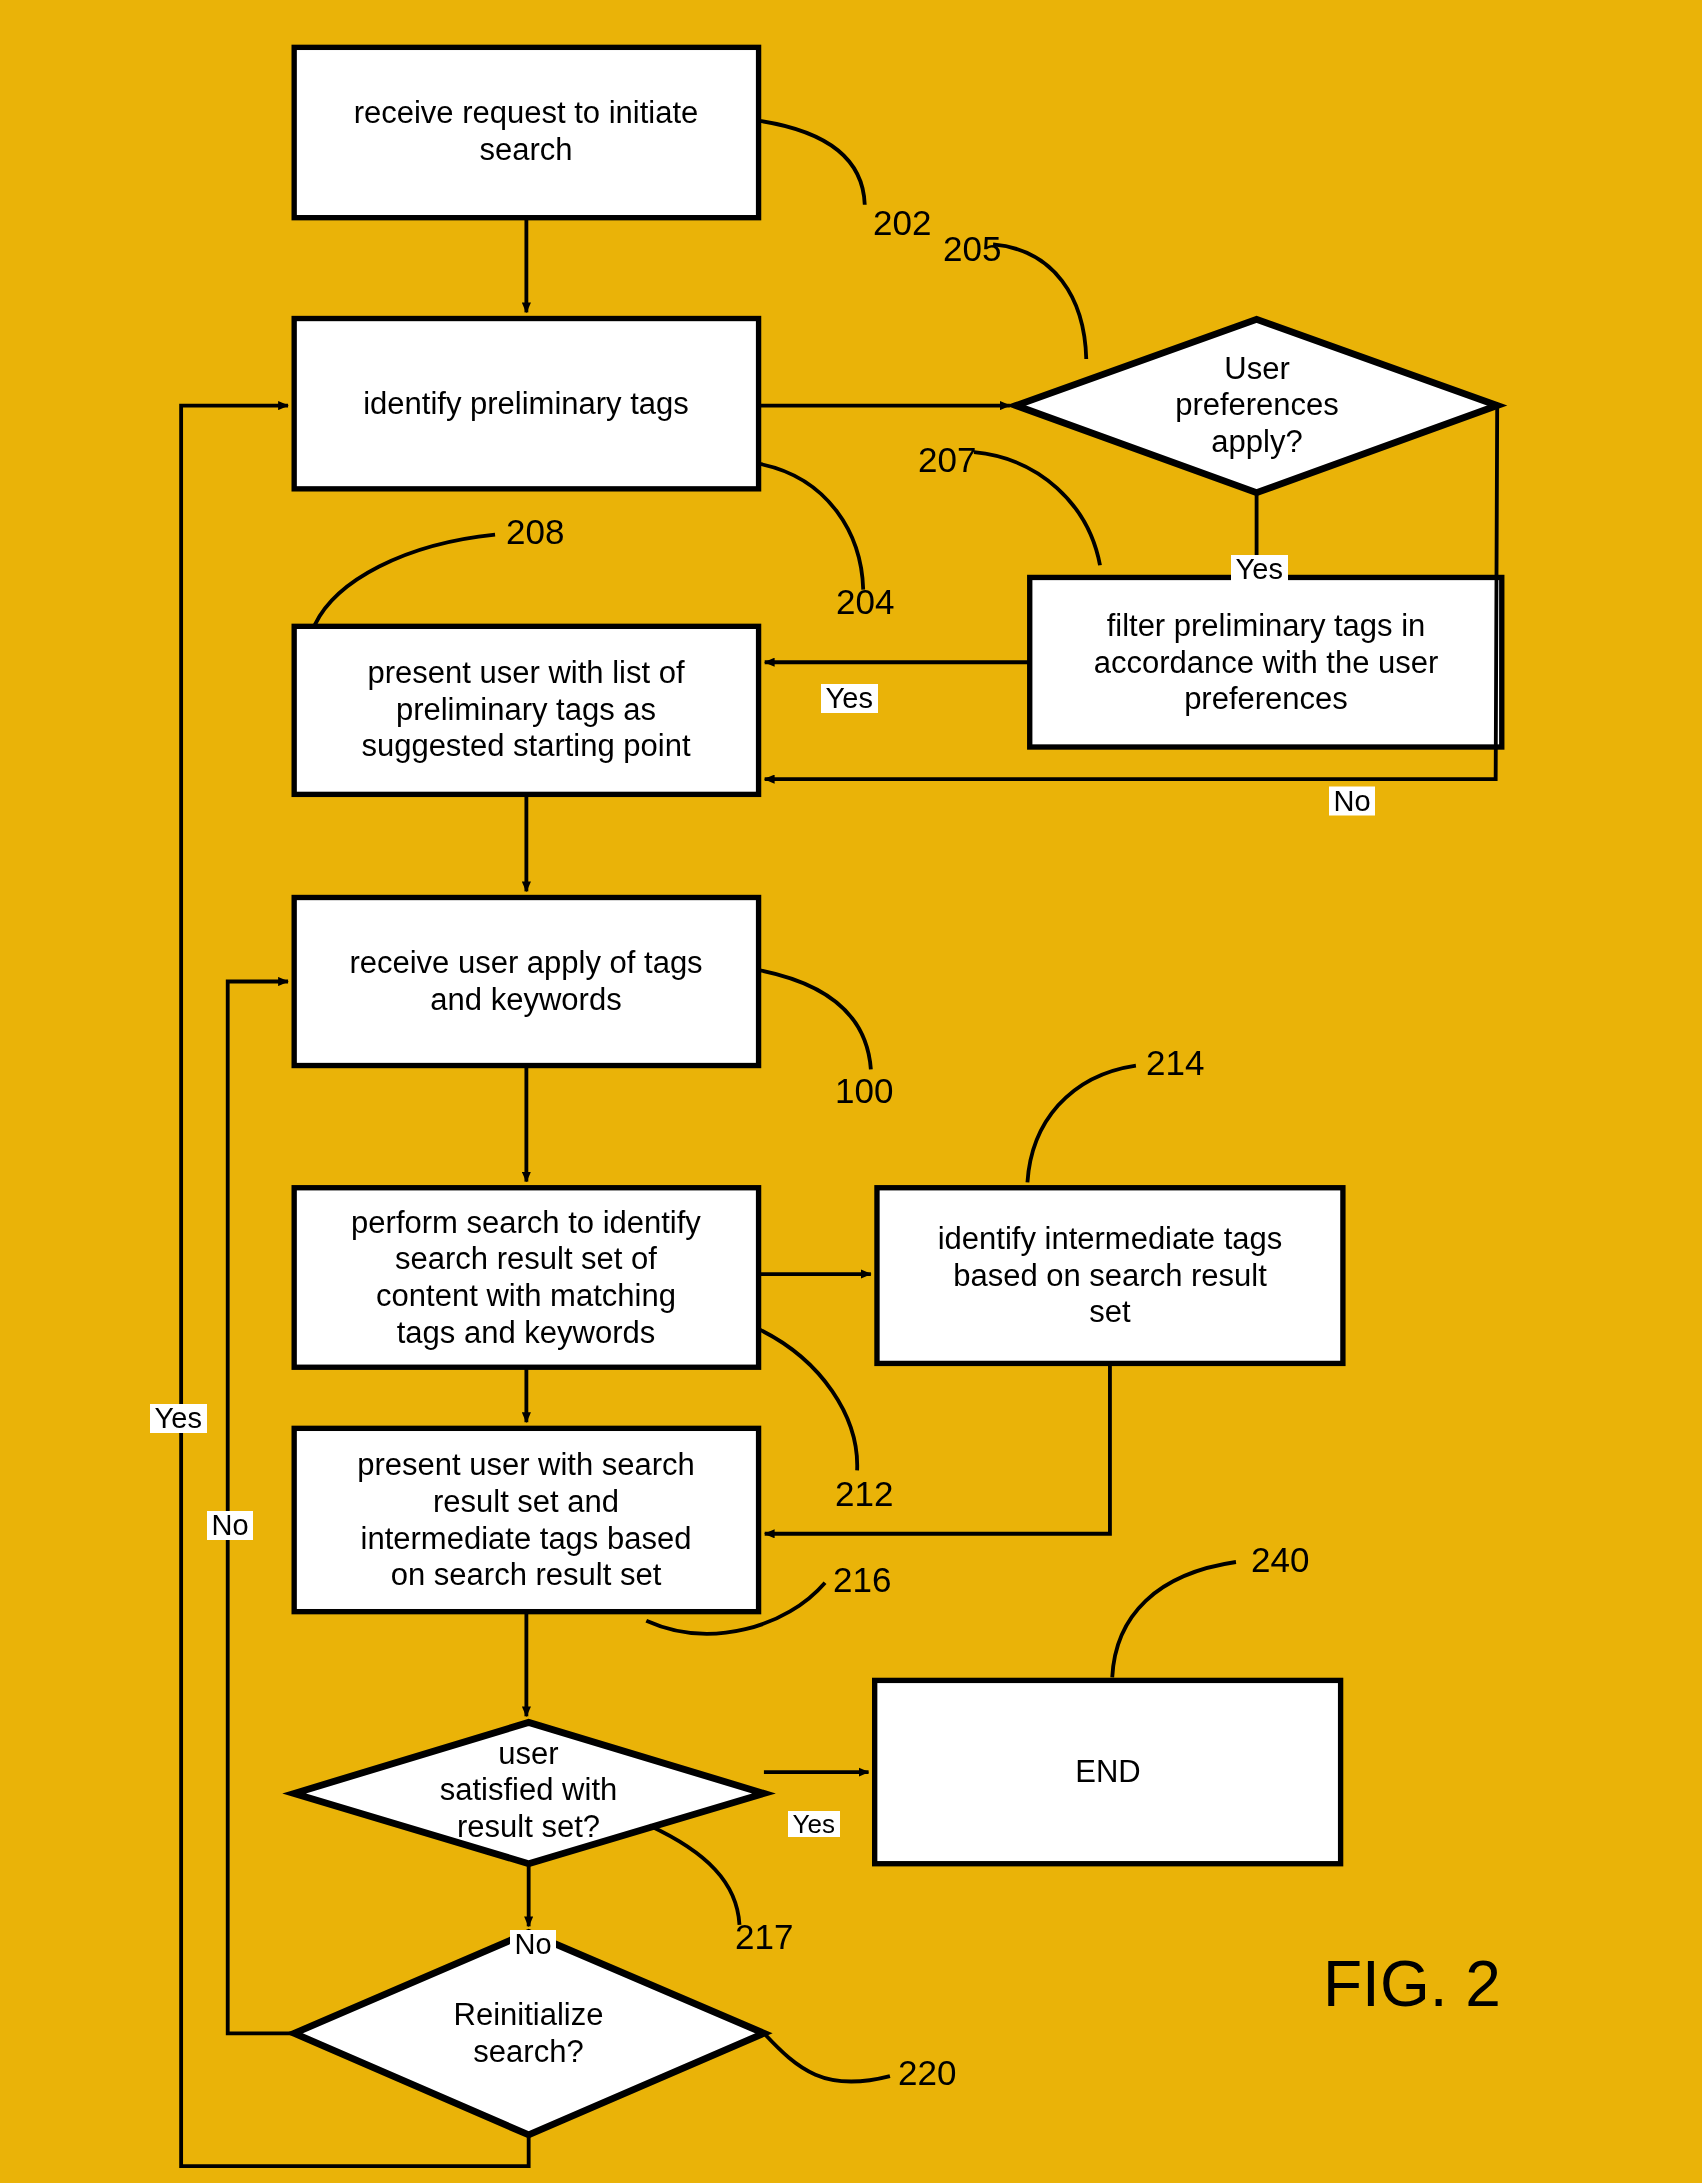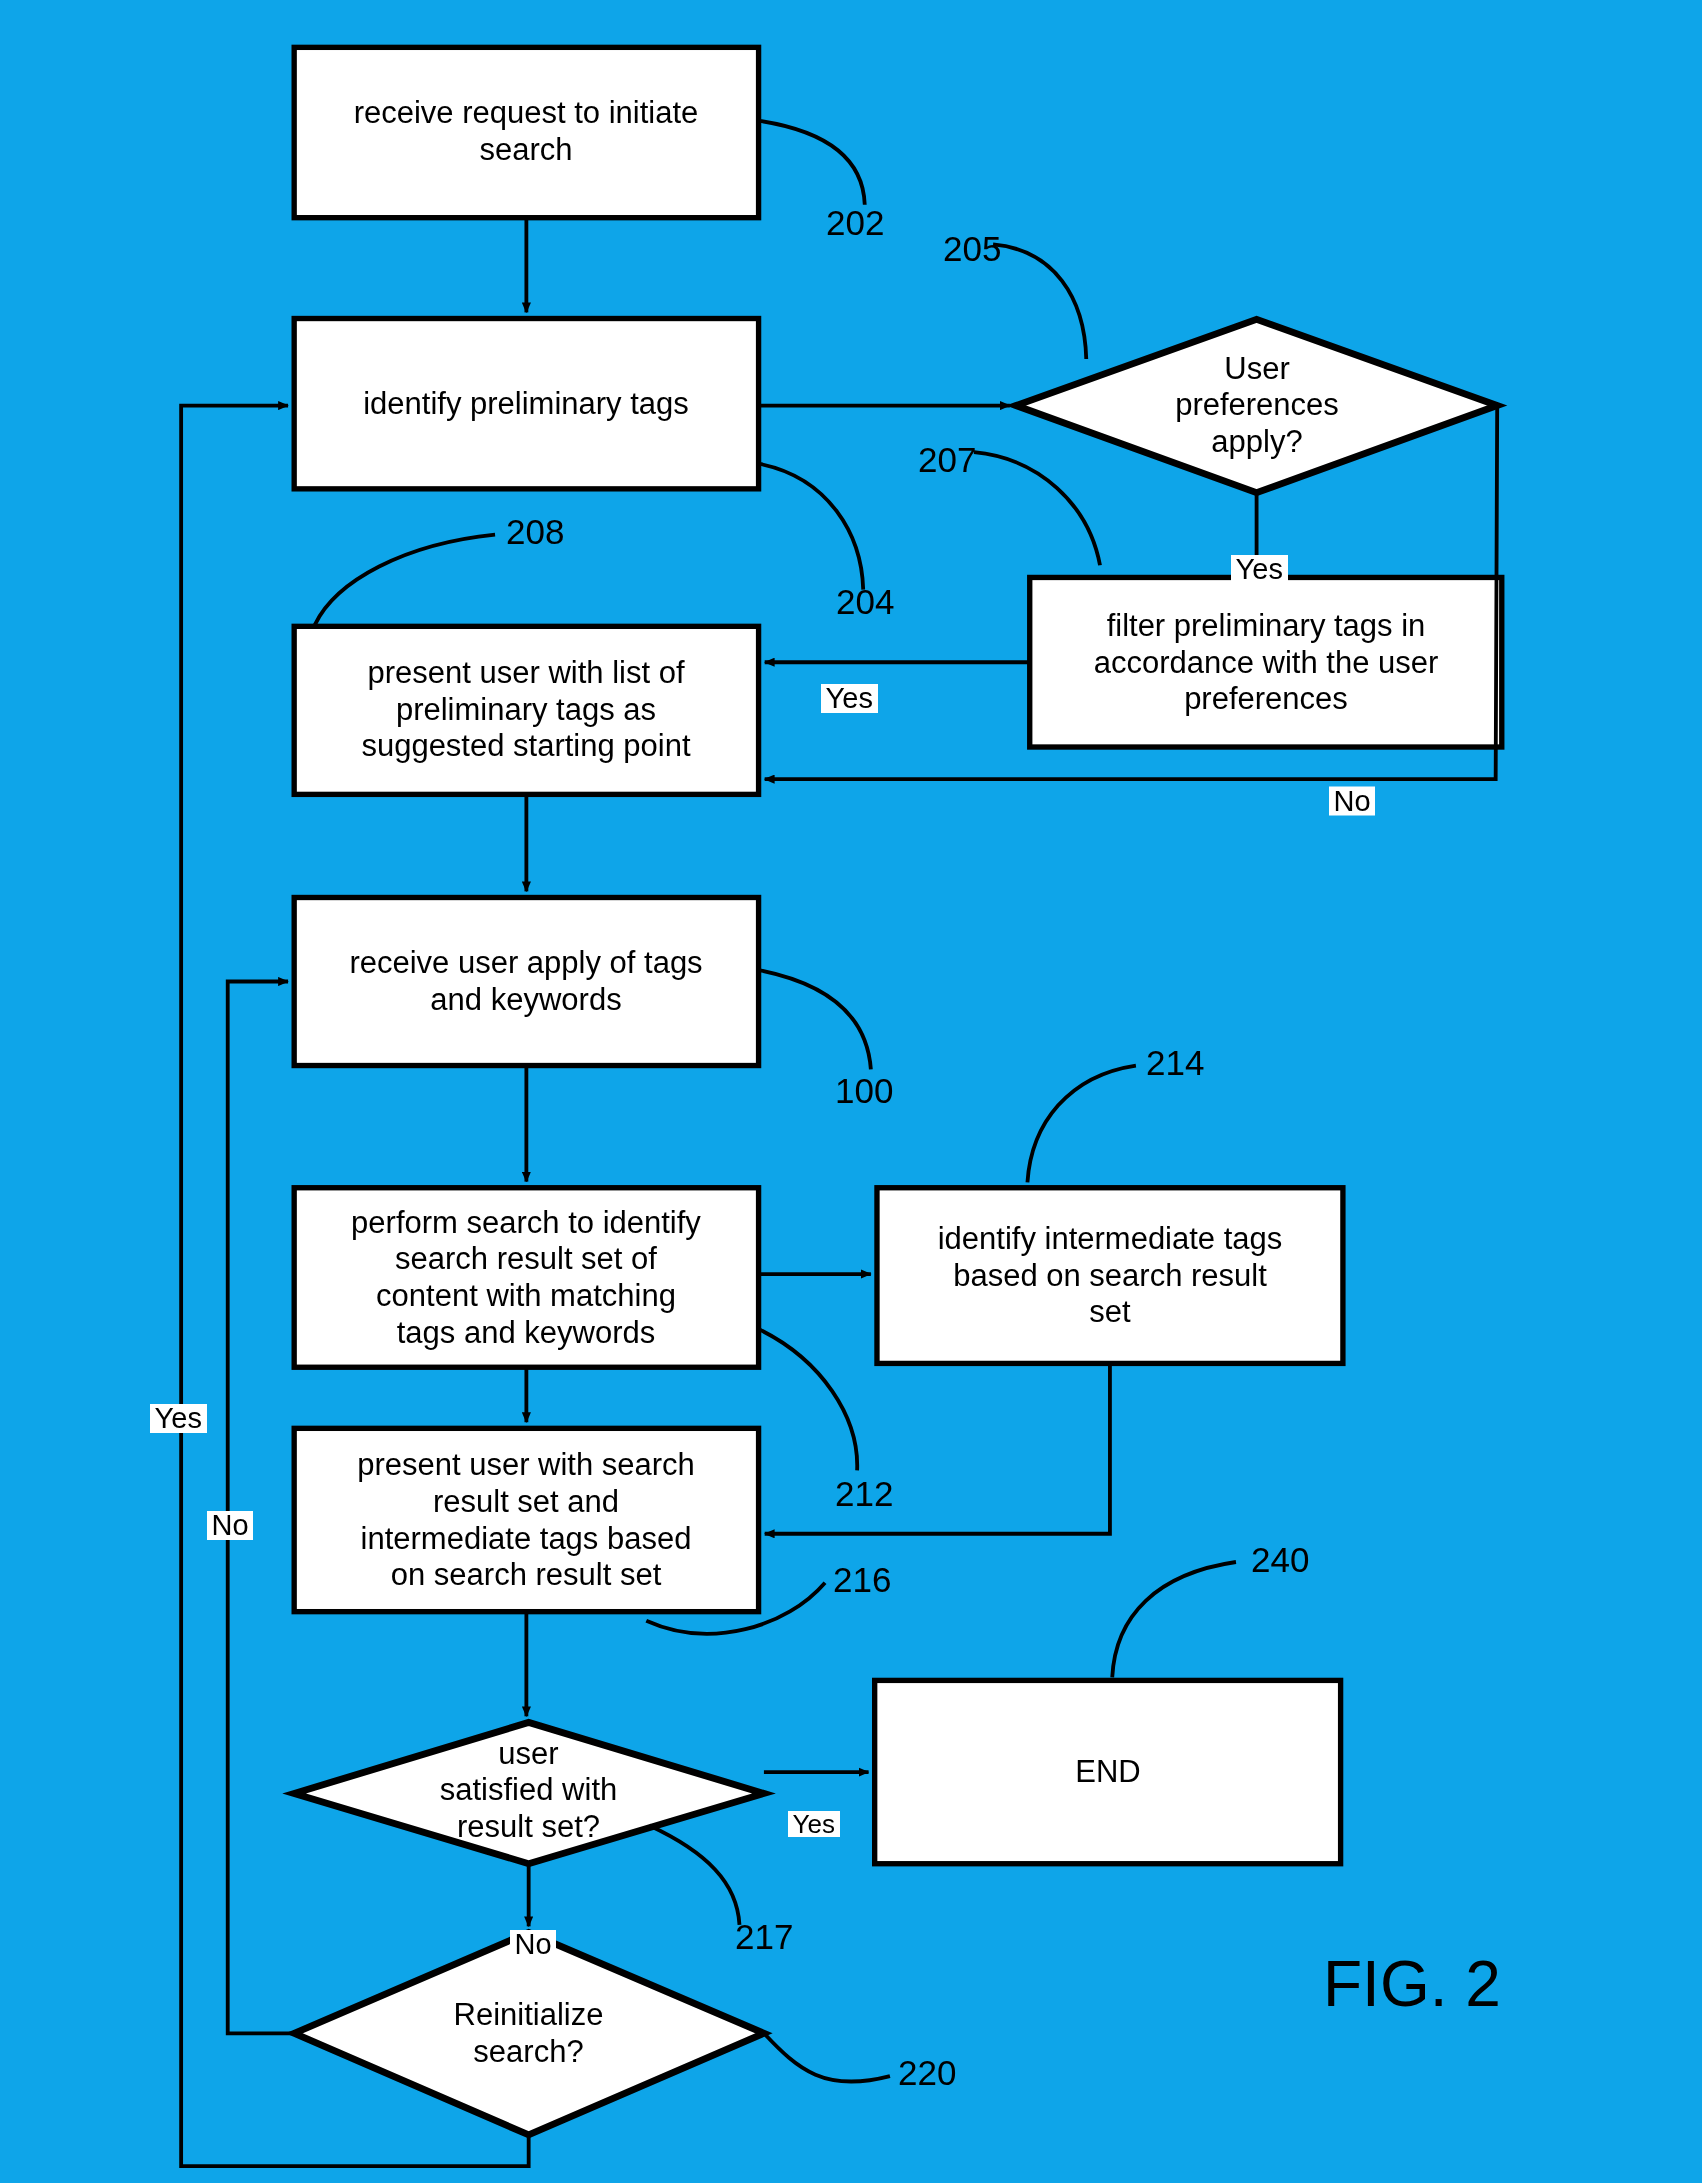--- a/index.html
+++ b/index.html
@@ -4,21 +4,21 @@
 <style>
   html, body {
     margin: 0;
     padding: 0;
     background: #ffffff;
   }
   #page {
     position: relative;
     width: 1702px;
     height: 2183px;
-    background: #0ea5e9;
+    background: #eab308;
     overflow: hidden;
     font-family: "Liberation Sans", sans-serif;
     color: #000000;
   }
   #svg-layer {
     position: absolute;
     left: 0; top: 0;
     width: 1702px;
     height: 2183px;
   }
@@ -191,21 +191,21 @@
 search?</div>
 
   <div class="edge-label" style="left:1231px; top:518px;">Yes</div>
   <div class="edge-label" style="left:1329px; top:764px; transform:translateY(-50%);">No</div>
   <div class="edge-label" style="left:821px; top:647px;">Yes</div>
   <div class="edge-label" style="left:788px; top:1774px; font-size:26px;">Yes</div>
   <div class="edge-label" style="left:510px; top:1893px;">No</div>
   <div class="edge-label" style="left:150px; top:1367px;">Yes</div>
   <div class="edge-label" style="left:207px; top:1474px;">No</div>
 
-  <div class="ref-label" style="left:826px; top:205px;text-align:center;">202</div>
+  <div class="ref-label" style="left:873px; top:205px;text-align:center;">202</div>
   <div class="ref-label" style="left:943px; top:231px;">205</div>
   <div class="ref-label" style="left:836px; top:584px;">204</div>
   <div class="ref-label" style="left:918px; top:442px;">207</div>
   <div class="ref-label" style="left:506px; top:514px;">208</div>
   <div class="ref-label" style="left:835px; top:1073px;">100</div>
   <div class="ref-label" style="left:1146px; top:1045px;">214</div>
   <div class="ref-label" style="left:835px; top:1476px;">212</div>
   <div class="ref-label" style="left:833px; top:1562px;">216</div>
   <div class="ref-label" style="left:1251px; top:1542px;">240</div>
   <div class="ref-label" style="left:735px; top:1919px;">217</div>

